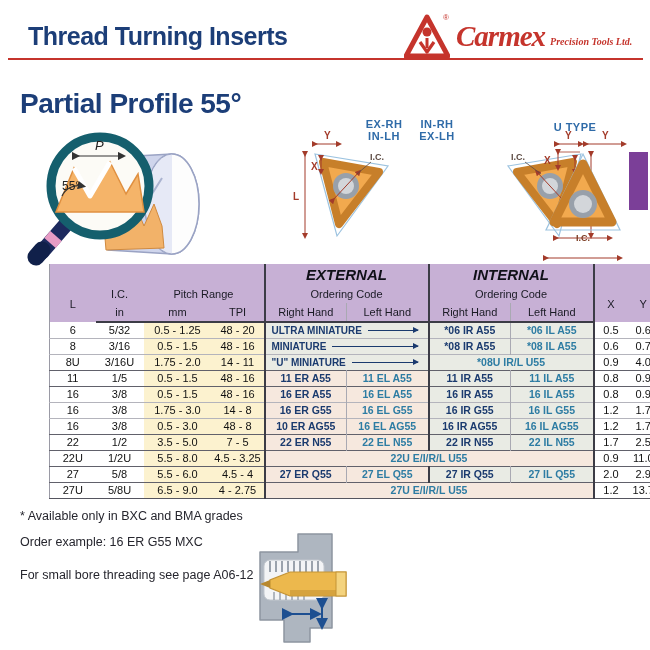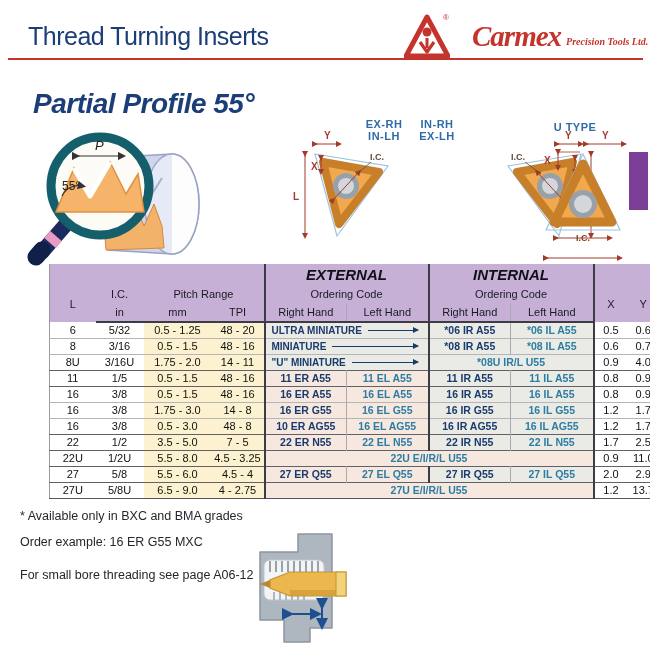--- a/index.html
+++ b/index.html
@@ -1,30 +1,30 @@
 <!DOCTYPE html>
 <html><head>
 <meta charset="utf-8">
 <style>
   html,body{margin:0;padding:0;background:#ffffff;}
   .page{position:relative;width:650px;height:650px;background:#fff;overflow:hidden;
         font-family:"Liberation Sans",sans-serif;color:#111;}
 
   
-  .title{position:absolute;left:28px;top:22px;font-size:25px;font-weight:normal;
+  .title{position:absolute;left:28px;top:22px;font-size:25px;font-weight:bold;
          color:#1c3e78;letter-spacing:-0.5px;}
   .rule{position:absolute;left:8px;top:58px;width:635px;height:2px;background:#c5342c;}
   .brand{position:absolute;left:404px;top:12px;display:flex;align-items:center;}
   .brand-name{font-family:"Liberation Serif",serif;font-style:italic;font-weight:bold;
-              font-size:29px;color:#c5342c;margin-left:22px;letter-spacing:-1px;}
+              font-size:29px;color:#c5342c;margin-left:6px;letter-spacing:-1px;}
   .brand-tag{font-family:"Liberation Serif",serif;font-style:italic;font-weight:bold;
              font-size:10px;color:#c5342c;margin:10px 0 0 5px;}
 
   .section-title{position:absolute;left:20px;top:88px;font-size:28px;font-weight:bold;
-                 font-style:italic;color:#1c3e78;letter-spacing:-0.5px;margin-left:13px;}
+                 color:#1c3e78;letter-spacing:-0.5px;}
 
   .side-tab{position:absolute;left:629px;top:152px;width:19px;height:58px;background:#7b3f98;}
 
   
   .tblwrap{position:absolute;left:18px;top:264px;padding-left:31px;}
   table{border-collapse:collapse;table-layout:fixed;width:610px;
         border-left:1px solid #9a9aa5;border-right:1px solid #9a9aa5;border-bottom:1.5px solid #55555f;}
   th,td{padding:0 2px;font-size:11px;text-align:center;vertical-align:middle;overflow:hidden;white-space:nowrap;}
   thead th{background:#c7b0d5;font-weight:normal;color:#1a1a24;}
   thead tr.h1 th{height:21px;}

